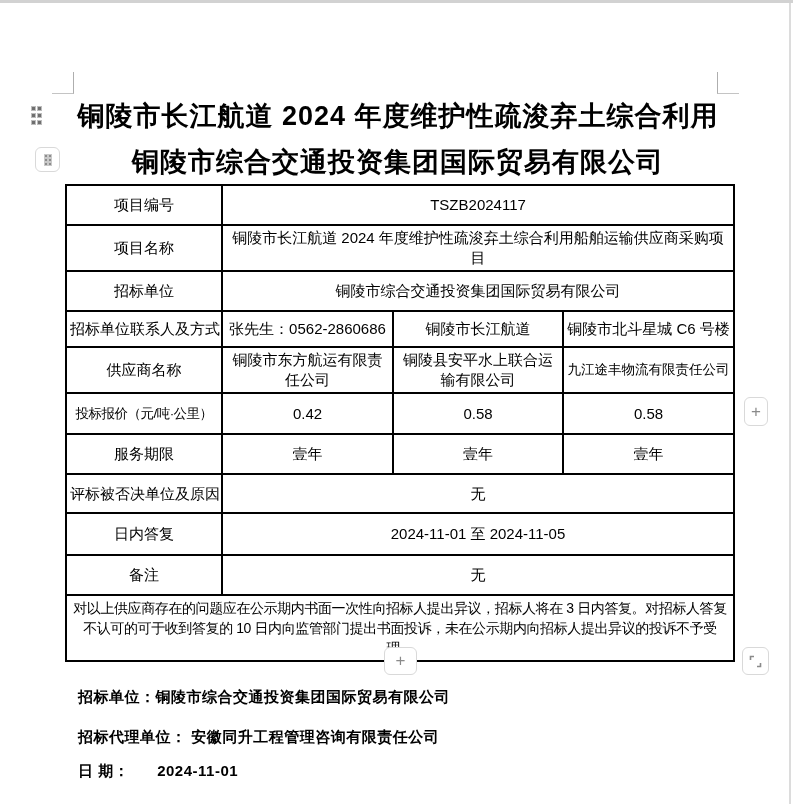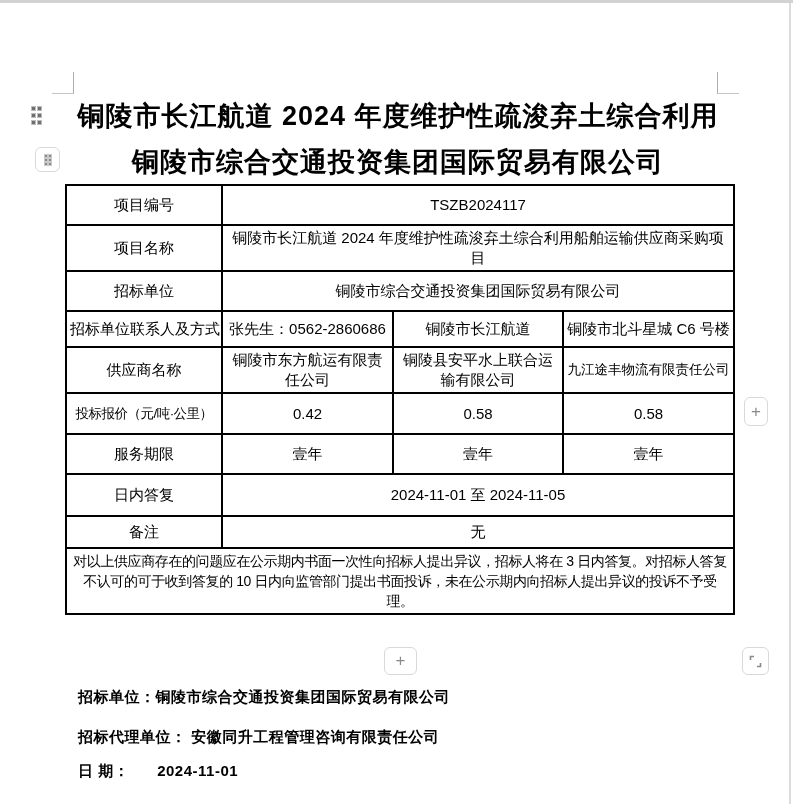--- a/index.html
+++ b/index.html
@@ -131,25 +131,29 @@
       <td>0.42</td>
       <td>0.58</td>
       <td>0.58</td>
     </tr>
     <tr style="height:40px">
       <td class="lbl">服务期限</td>
       <td>壹年</td>
       <td>壹年</td>
       <td>壹年</td>
     </tr>
+    <tr style="height:39px">
+      <td class="lbl">评标被否决单位及原因</td>
+      <td colspan="3">无</td>
+    </tr>
     <tr style="height:42px">
       <td class="lbl">日内答复</td>
       <td colspan="3">2024-11-01 至 2024-11-05</td>
     </tr>
-    <tr style="height:32px">
+    <tr style="height:40px">
       <td class="lbl">备注</td>
       <td colspan="3">无</td>
     </tr>
     <tr style="height:43px">
       <td colspan="4" class="notice">对以上供应商存在的问题应在公示期内书面一次性向招标人提出异议，招标人将在 3 日内答复。对招标人答复不认可的可于收到答复的 10 日内向监管部门提出书面投诉，未在公示期内向招标人提出异议的投诉不予受理。</td>
     </tr>
   </tbody>
     </table>
 
   <div class="footer-line fl1">招标单位：铜陵市综合交通投资集团国际贸易有限公司</div>

